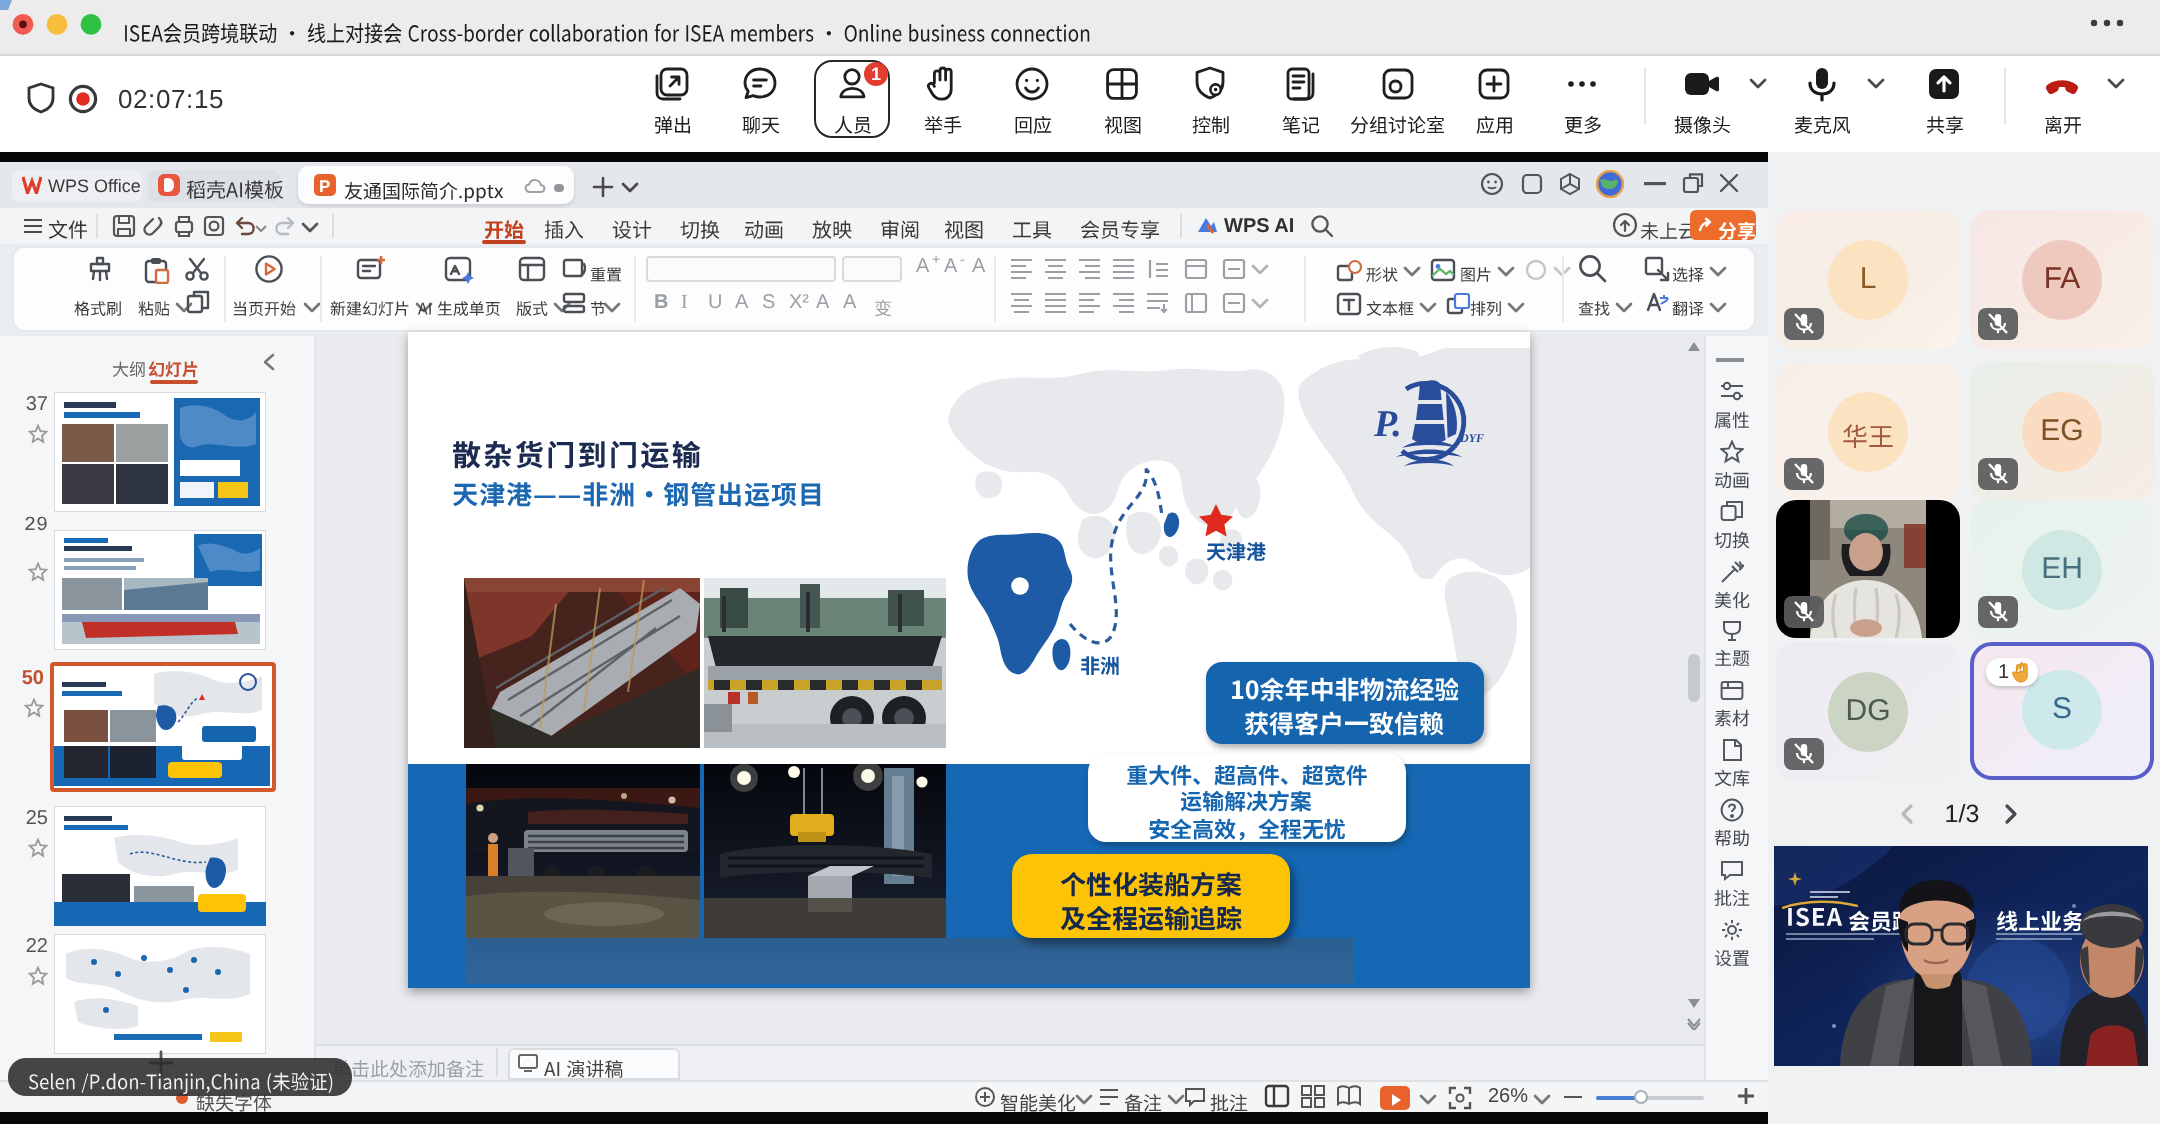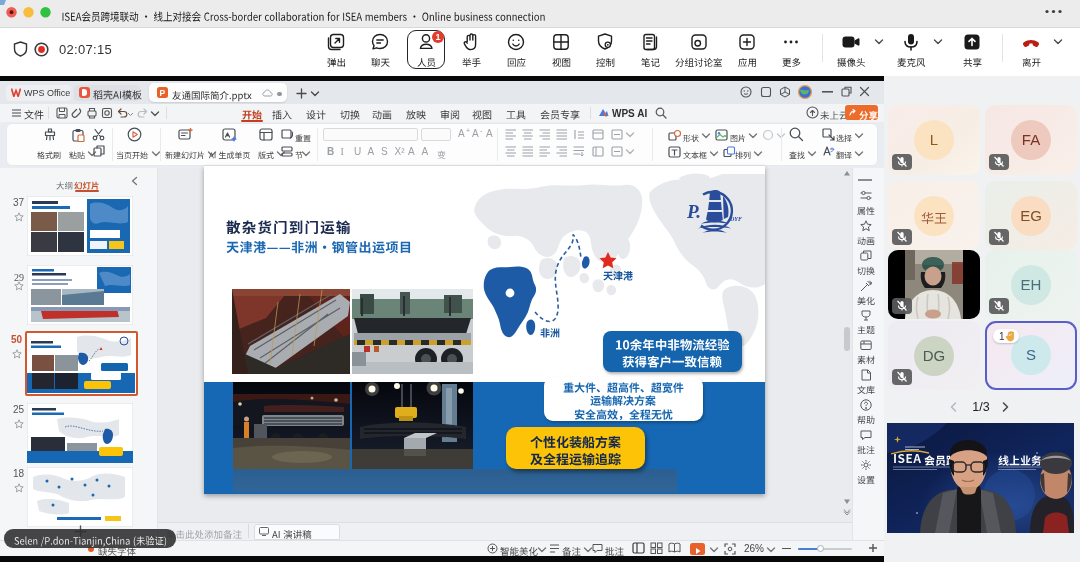--- a/index.html
+++ b/index.html
@@ -568,21 +568,21 @@
 <rect x="4" y="16" width="26" height="19" fill="#7a5a48"></rect>
     <rect x="31" y="16" width="26" height="19" fill="#9aa0a0"></rect>
 <rect x="4" y="36" width="26" height="20" fill="#3a3a42"></rect>
     <rect x="31" y="36" width="26" height="20" fill="#2e3440"></rect>
 <rect x="60" y="3" width="43" height="54" fill="#1a67b2"></rect>
     <path d="M63 8 C70 5 80 7 86 12 C92 16 98 14 101 10 L101 26 C92 30 80 24 72 27 C67 29 64 26 63 22 Z" fill="#5a94cc" opacity="0.8"></path>
 <rect x="63" y="34" width="30" height="8" fill="#fff"></rect>
     <rect x="63" y="45" width="17" height="8" fill="#eef4fa"></rect>
     <rect x="82" y="45" width="15" height="8" fill="#f5c518"></rect>
   </svg>
-<div style="position:absolute;top:272px;font-family:Liberation Serif, serif;font-size:10.0px;color:#555;font-weight:400;line-height:1.2;white-space:nowrap;left:24.0px;transform:translateX(-100%);">29</div>
+<div style="position:absolute;top:258px;font-family:Liberation Mono, monospace;font-size:10.0px;color:#555;font-weight:400;line-height:1.2;white-space:nowrap;left:24.0px;transform:translateX(-100%);">29</div>
 <svg style="position:absolute;left:14.0px;top:281.0px;" width="10" height="10" viewBox="0 0 10 10">
     <path d="M5 0.8 L6.2 3.6 L9.2 3.9 L7 5.9 L7.6 8.9 L5 7.3 L2.4 8.9 L3 5.9 L0.8 3.9 L3.8 3.6 Z" fill="none" stroke="#999" stroke-width="0.9"></path>
   </svg>
 <svg style="position:absolute;left:27.0px;top:265.0px;" width="106" height="60" viewBox="0 0 106 60">
     <rect width="106" height="60" fill="#fff" stroke="#d8dadd" stroke-width="1"></rect>
 <rect x="5" y="4" width="22" height="2.5" fill="#1a6ab5"></rect>
     <rect x="5" y="8" width="34" height="2.5" fill="#2a3a55"></rect>
 <rect x="5" y="14" width="40" height="2" fill="#8aa0b8"></rect>
     <rect x="5" y="18" width="36" height="2" fill="#8aa0b8"></rect>
 <rect x="70" y="2" width="34" height="26" fill="#1a67b2"></rect>
@@ -627,21 +627,21 @@
 <rect x="5" y="5" width="24" height="2.5" fill="#2a3a55"></rect>
     <rect x="5" y="9.5" width="32" height="2.5" fill="#1a6ab5"></rect>
 <path d="M30 16 C40 13 55 15 63 18 C72 21 85 19 92 16 L92 32 C84 36 70 31 60 34 C50 37 38 34 32 28 Z" fill="#e3e6ea"></path>
 <path d="M78 26 C82 25 86 27 86 32 C86 37 83 41 80 41 C77 41 75 36 76 31 Z" fill="#1d5ba7"></path>
 <path d="M38 24 C48 20 62 30 76 28" stroke="#2c5c9e" stroke-width="0.8" fill="none" stroke-dasharray="1.5,1.2"></path>
 <rect x="4" y="34" width="34" height="22" fill="#2a2e38"></rect>
     <rect x="40" y="40" width="30" height="12" fill="#8a959e"></rect>
 <rect x="0" y="48" width="106" height="12" fill="#1668b4"></rect>
     <rect x="72" y="44" width="24" height="9" rx="2" fill="#fcc307"></rect>
   </svg>
-<div style="position:absolute;top:468.0px;font-family:'Liberation Sans',sans-serif;font-size:10.0px;color:#555;font-weight:400;line-height:1.2;white-space:nowrap;left:24.0px;transform:translateX(-100%);">18</div>
+<div style="position:absolute;top:468.0px;font-family:'Liberation Sans',sans-serif;font-size:10.0px;color:#555;font-weight:400;line-height:1.2;white-space:nowrap;left:24.0px;transform:translateX(-100%);">22</div>
 <svg style="position:absolute;left:14.0px;top:483.0px;" width="10" height="10" viewBox="0 0 10 10">
     <path d="M5 0.8 L6.2 3.6 L9.2 3.9 L7 5.9 L7.6 8.9 L5 7.3 L2.4 8.9 L3 5.9 L0.8 3.9 L3.8 3.6 Z" fill="none" stroke="#999" stroke-width="0.9"></path>
   </svg>
 <svg style="position:absolute;left:27.0px;top:467.0px;" width="106" height="60" viewBox="0 0 106 60">
     <rect width="106" height="60" fill="#fff" stroke="#d8dadd" stroke-width="1"></rect>
 <path d="M6 10 C16 5 30 8 38 12 C48 16 60 13 66 9 C74 5 88 6 98 10 L98 30 C88 35 74 30 64 33 C54 36 40 33 32 28 C24 24 12 26 6 22 Z" fill="#e3e6ea"></path>
 <path d="M10 34 C20 30 34 33 42 36 L42 46 C34 49 20 47 12 44 Z" fill="#e3e6ea"></path>
 <circle cx="20" cy="14" r="1.5" fill="#1a67b2"></circle>
     <circle cx="32" cy="20" r="1.5" fill="#1a67b2"></circle>
     <circle cx="45" cy="12" r="1.5" fill="#1a67b2"></circle>

